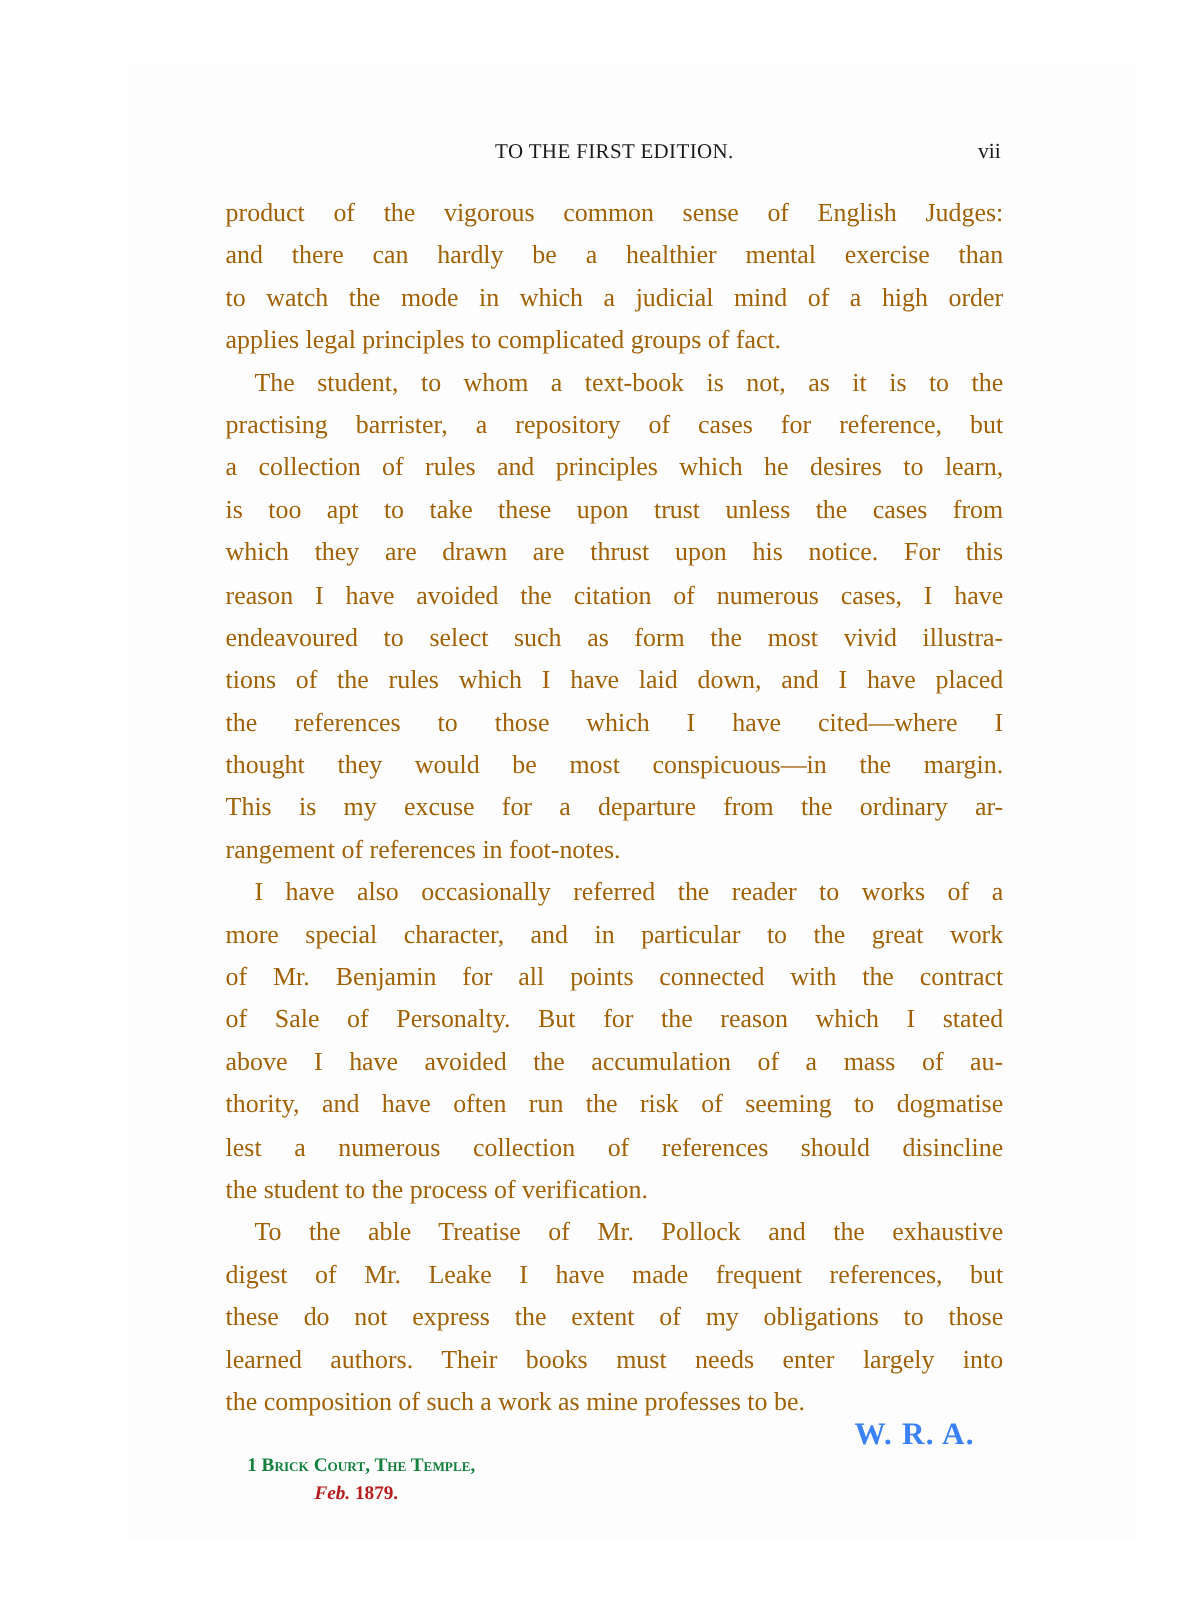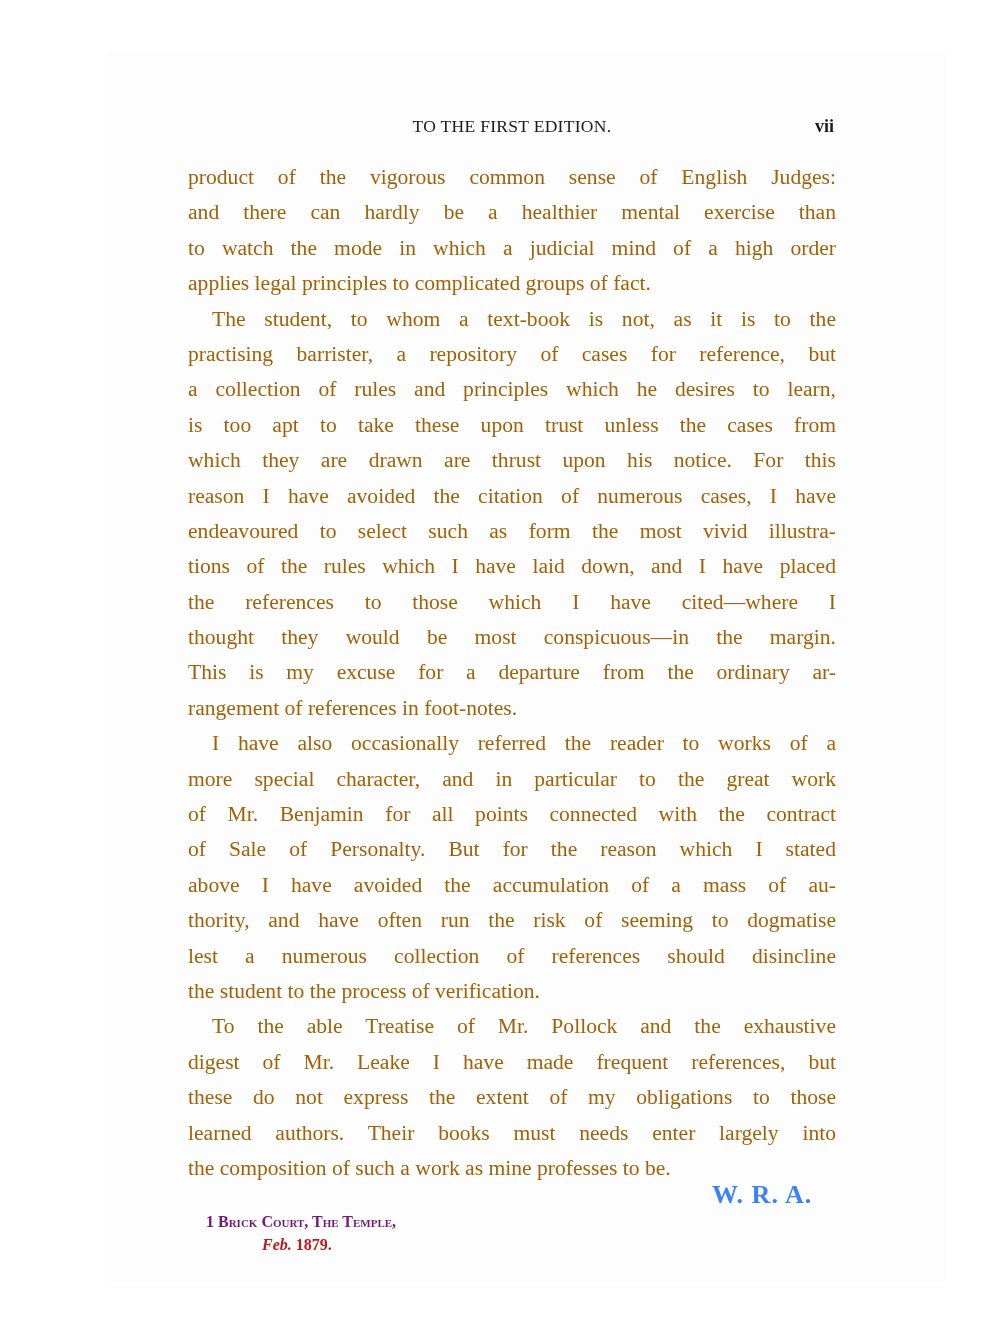--- a/index.html
+++ b/index.html
@@ -37,21 +37,21 @@
       text-align: center;
       font-size: 17.5px;
       letter-spacing: 0.3px;
       top: 4px;
     }
     .folio {
       position: absolute;
       right: 2px;
       top: 4px;
       font-size: 18px;
-      font-weight: bold;
+      font-weight: normal;
     }
     .body-text {
       position: absolute;
       left: 188px;
       top: 160px;
       width: 648px;
       font-family: "Liberation Serif", "DejaVu Serif", serif;
       font-size: 21.6px;
       line-height: 35.4px;
       color: #a16207;
@@ -79,21 +79,21 @@
       color: #3b82f6;
       letter-spacing: 1px;
       font-weight: bold;
     }
     .address {
       position: absolute;
       left: 206px;
       top: 1210px;
       font-family: "Liberation Serif", "DejaVu Serif", serif;
       font-size: 16px;
-      color: #701a75;
+      color: #15803d;
       font-weight: bold;
       font-variant: small-caps;
       line-height: 24px;
     }
     .date {
       position: absolute;
       left: 262px;
       top: 1236px;
       font-family: "Liberation Serif", "DejaVu Serif", serif;
       font-size: 16px;

